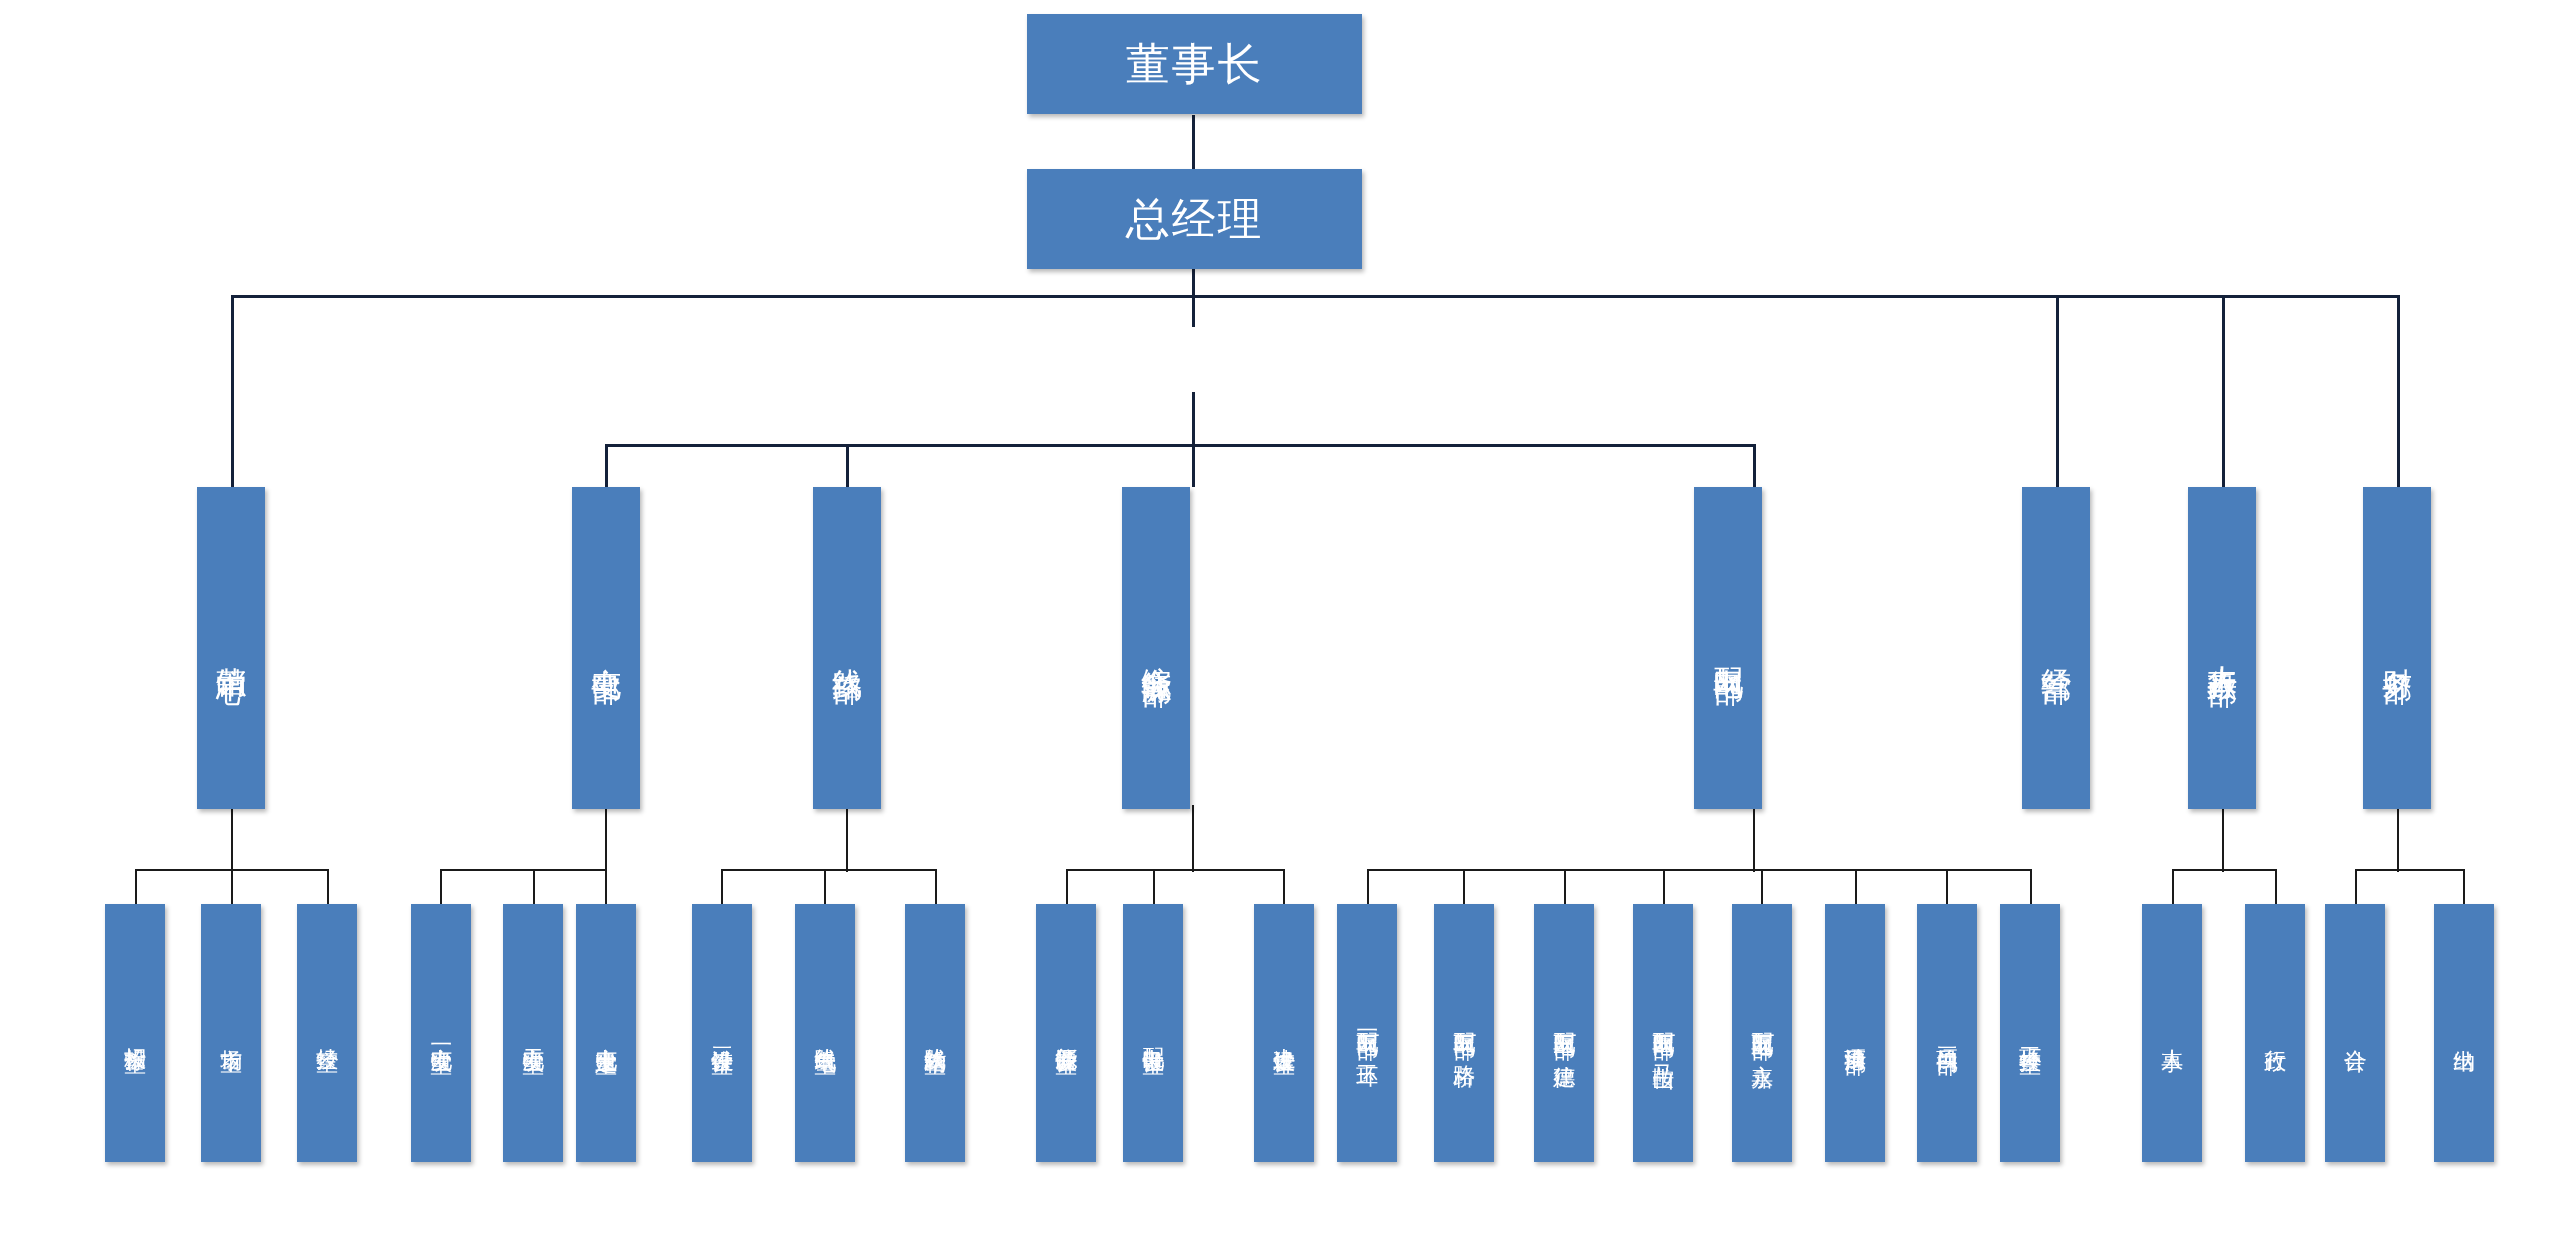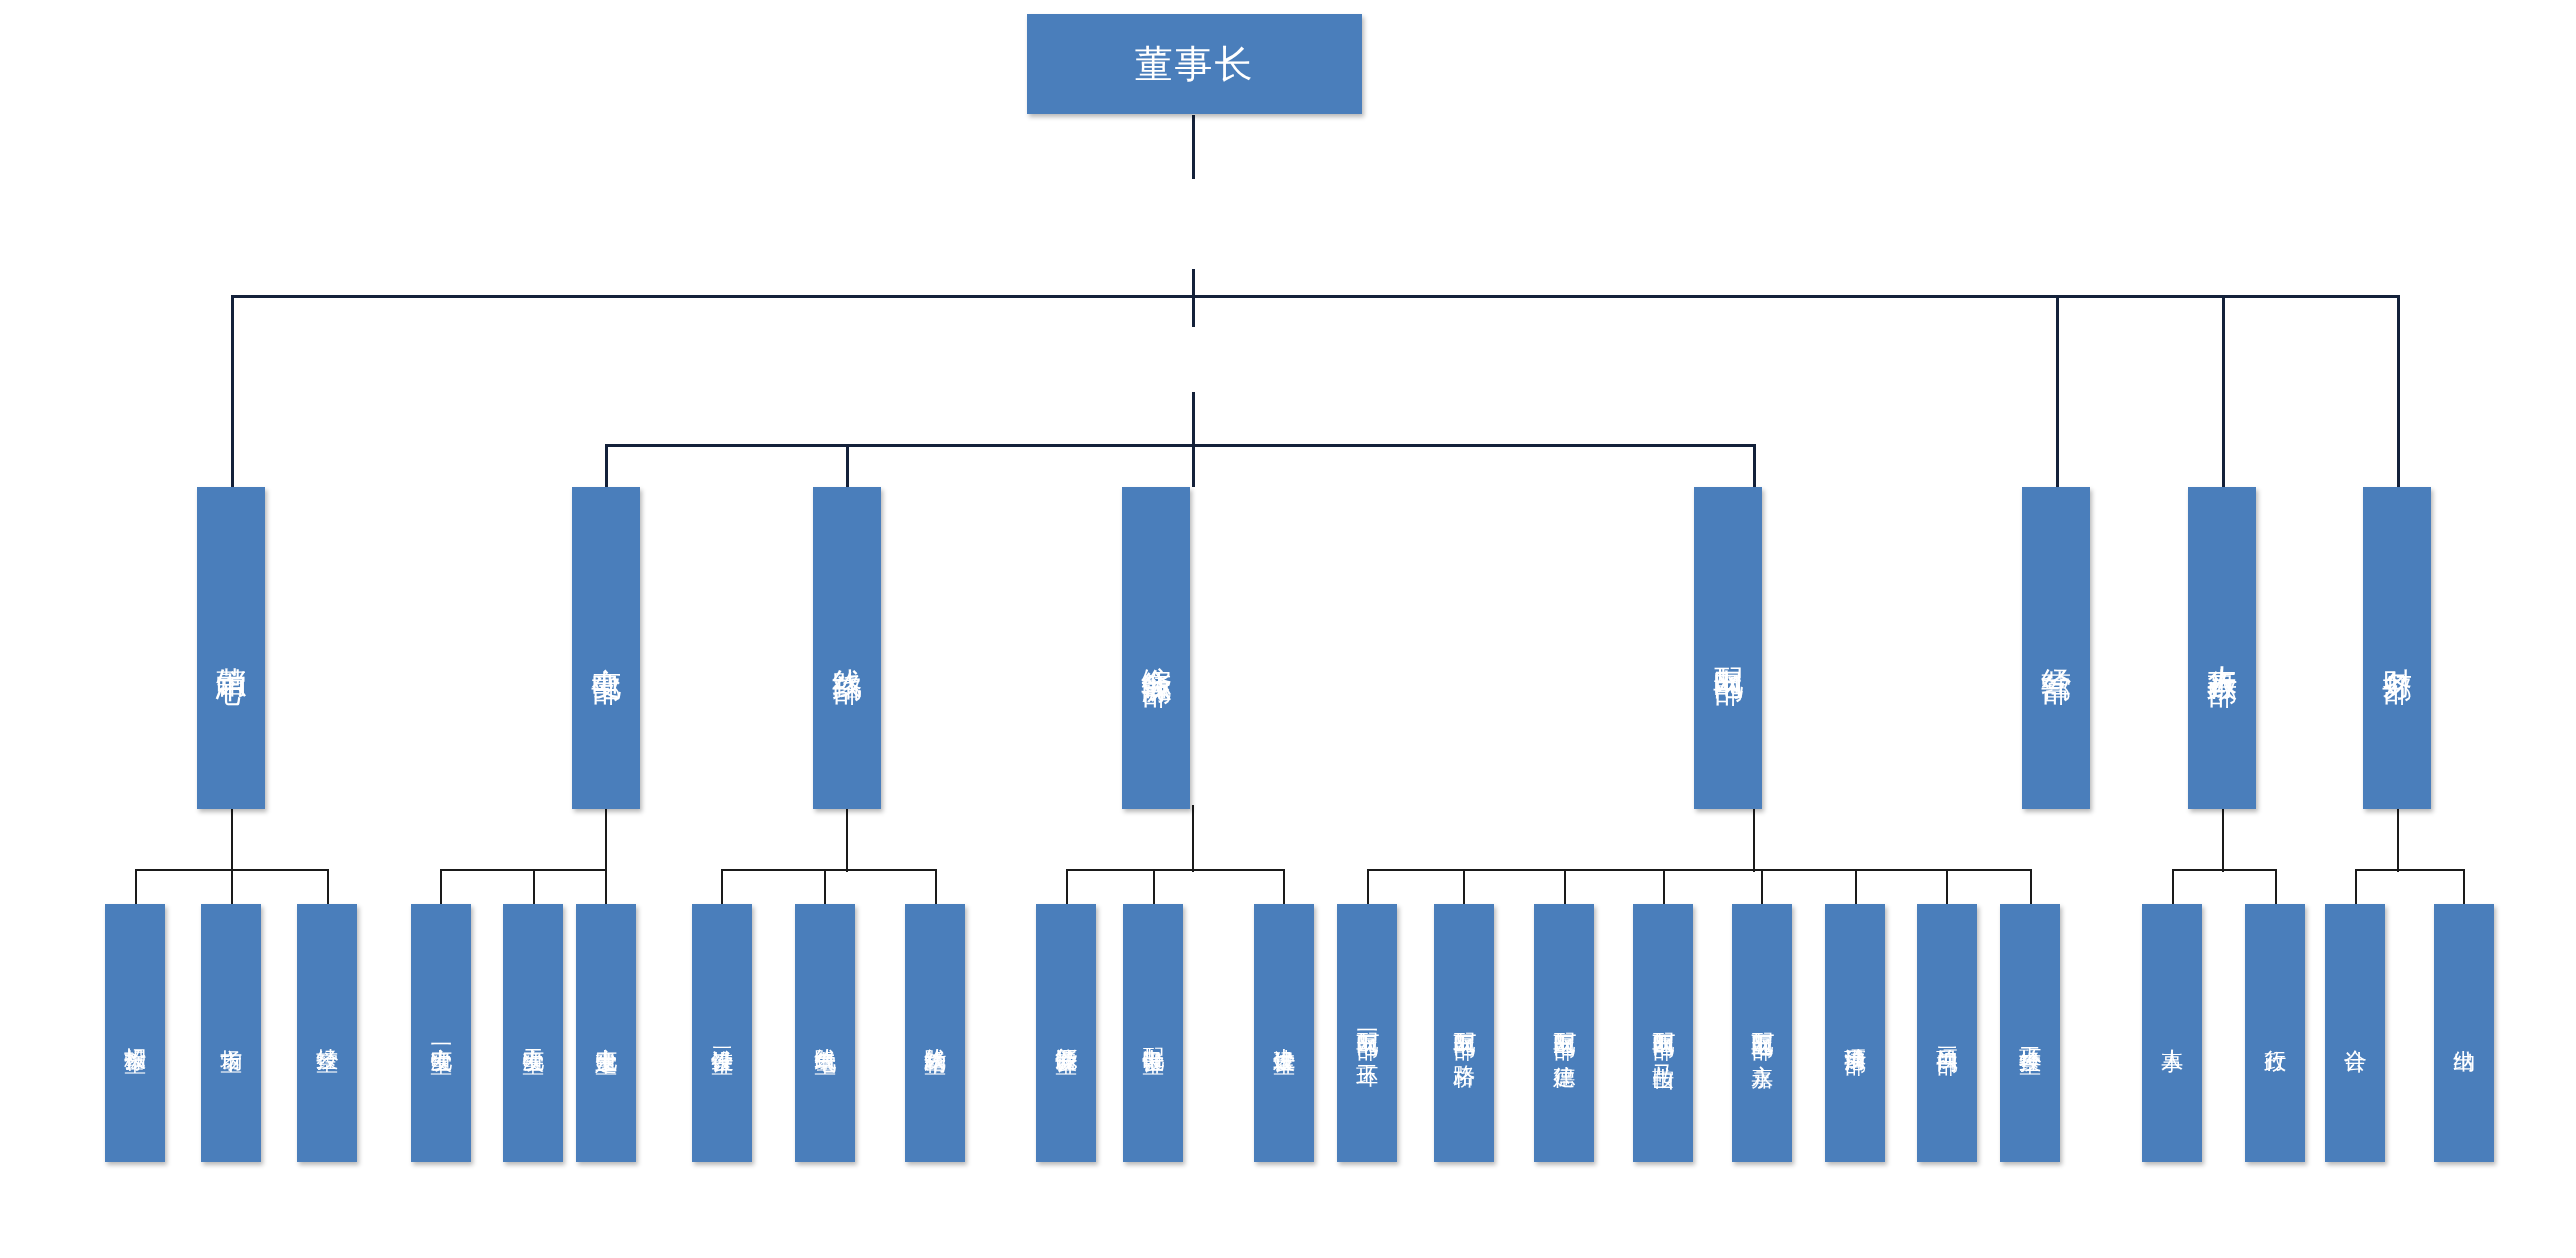--- a/index.html
+++ b/index.html
@@ -28,21 +28,21 @@
     line-height:1.02;
   }
   .node .lbl{
     display:block;
     text-align:center;
     white-space:pre-line;
   }
   
   .node.horiz .lbl{
     writing-mode:horizontal-tb;
-    font-size:38px;
+    font-size:44px;
     letter-spacing:1.9px;
   }
   
   .node.vert .lbl{
     writing-mode:vertical-rl;
     text-orientation:upright;
     letter-spacing:2.6px;
   }
   .node.dept .lbl{font-size:30px;}
   .node.sub  .lbl{font-size:22px; letter-spacing:1.3px;}
@@ -125,20 +125,23 @@
 
   <div class="ln thin" style="left:2397px; top:805px; height:67px;"></div>
   <div class="ln hthin" style="left:2355px; top:869px; width:109px;"></div>
   <div class="ln thin" style="left:2355px; top:869px; height:36px;"></div>
   <div class="ln thin" style="left:2463px; top:869px; height:36px;"></div>
 
   <div class="node horiz" style="left: 1027px; top: 14px; width: 335px; height: 100px; --fill: #4a7ebb;">
     <span class="lbl">董事长</span>
   </div>
 
+  <div class="node horiz" style="left: 1027px; top: 169px; width: 335px; height: 100px; --fill: #4a7ebb;">
+    <span class="lbl">总经理</span>
+  </div>
 
 
   <div class="node vert dept" style="left: 197px; top: 487px; width: 68px; height: 322px; --fill: #4a7ebb;">
     <span class="lbl">营销中心</span>
   </div>
 
   <div class="node vert dept" style="left: 572px; top: 487px; width: 68px; height: 322px; --fill: #4a7ebb;">
     <span class="lbl">变电部</span>
   </div>
 

